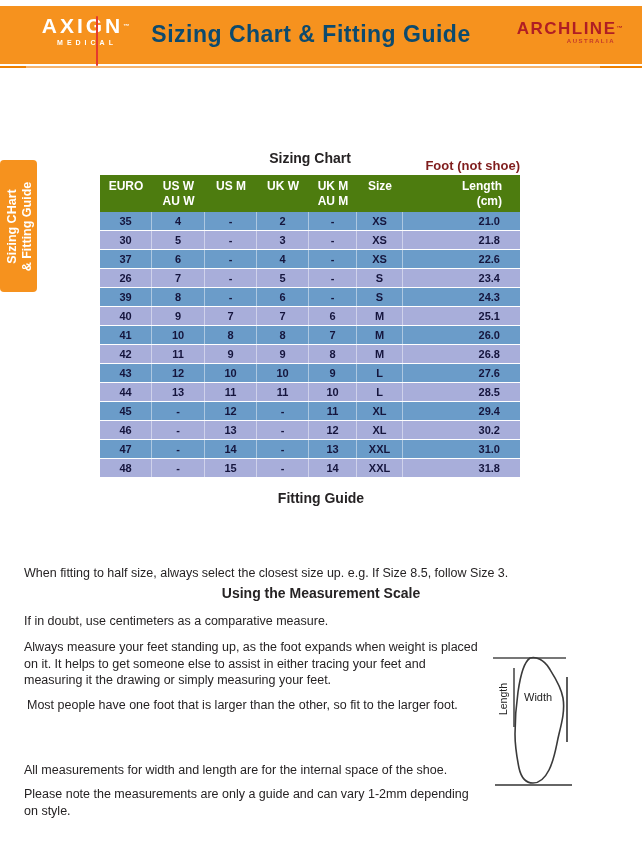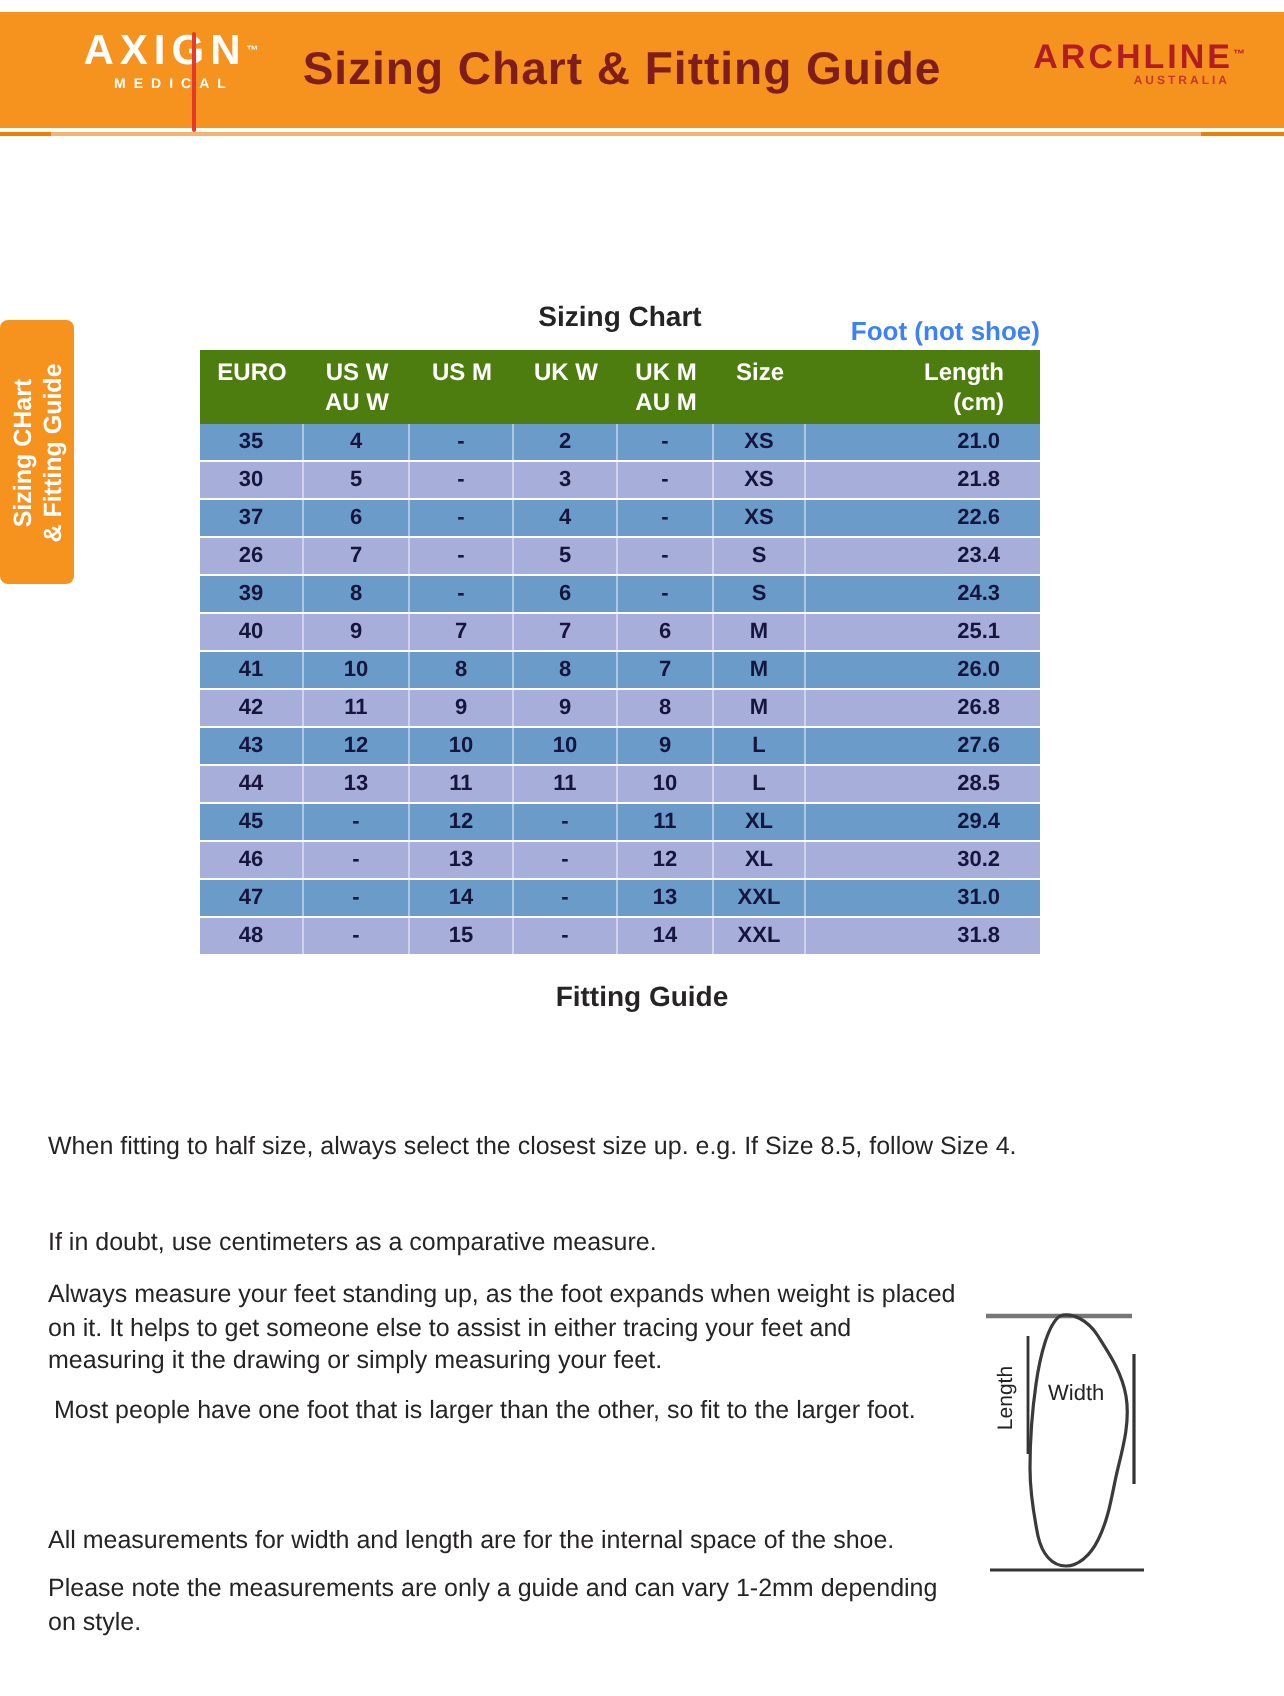--- a/index.html
+++ b/index.html
@@ -7,39 +7,39 @@
         font-family:"Liberation Sans",sans-serif;color:#262324;}
 
   
   .banner{position:absolute;left:0;top:6px;width:642px;height:58px;background:#F6921E;}
   .axign{position:absolute;left:32px;top:8px;width:110px;text-align:center;color:#fff;}
   .axign-name{font-size:21px;font-weight:bold;letter-spacing:3px;line-height:24px;}
   .axign-tm{font-size:6px;vertical-align:top;}
   .axign-sub{font-size:7px;font-weight:bold;letter-spacing:4px;margin-top:1px;}
   .axign-line{position:absolute;left:64px;top:2px;width:2px;height:50px;background:#E5392E;border-radius:2px;}
   .banner-title{position:absolute;left:151px;top:15px;width:320px;text-align:center;
-                color:#7f1d1d;font-size:23px;font-weight:bold;letter-spacing:.5px;}
+                color:#0c4a6e;font-size:23px;font-weight:bold;letter-spacing:.5px;}
   .archline{position:absolute;right:18px;top:13px;text-align:right;}
   .archline-name{font-size:17px;font-weight:bold;letter-spacing:1.5px;color:#B01E24;line-height:19px;}
   .archline-tm{font-size:6px;vertical-align:top;color:#B01E24;}
   .archline-sub{font-size:6px;font-weight:bold;letter-spacing:1.5px;color:#C43A2B;margin-top:0;padding-right:9px;}
   .sub-line{position:absolute;left:0;top:66px;width:642px;height:2px;
             background:linear-gradient(90deg,#EE8000 0,#EE8000 4%,#F6B36B 4%,#F6B36B 93.5%,#EE8000 93.5%,#EE8000 100%);}
 
   
   .side-tab{position:absolute;left:0;top:160px;width:37px;height:132px;background:#F6921E;border-radius:4px;}
   .side-tab-inner{position:absolute;left:-47px;top:48px;width:132px;height:37px;
                   transform:rotate(-90deg);display:flex;flex-direction:column;justify-content:center;
                   text-align:center;color:#fff;font-weight:bold;font-size:12.5px;line-height:15px;}
 
   
   .chart-title{position:absolute;left:100px;top:150px;width:420px;text-align:center;
                font-size:14px;font-weight:bold;color:#262324;}
   .foot-note{position:absolute;left:390px;top:158px;width:130px;text-align:right;
-             font-size:13px;font-weight:bold;color:#3b82f6;}
+             font-size:13px;font-weight:bold;color:#7f1d1d;}
   .sizing-table{position:absolute;left:100px;top:175px;width:420px;}
   .thead{display:grid;grid-template-columns:52px 53px 52px 52px 48px 46px 117px;
          background:#4d7c0f;height:37px;}
   .hcell{color:#fff;font-weight:bold;font-size:12px;line-height:15px;text-align:center;padding-top:4px;}
   .hcell.c6{text-align:right;padding-right:18px;}
   .trow{display:grid;grid-template-columns:52px 53px 52px 52px 48px 46px 117px;
         height:18px;border-bottom:1px solid #fff;}
   .trow.odd{background:#6B9CC9;}
   .trow.even{background:#A8AEDA;}
   .tcell{font-size:11px;font-weight:bold;color:#15153D;text-align:center;line-height:18px;
@@ -236,22 +236,23 @@
           <div class="tcell c2">15</div>
           <div class="tcell c3">-</div>
           <div class="tcell c4">14</div>
           <div class="tcell c5">XXL</div>
           <div class="tcell c6">31.8</div>
         </div>
       </div>
   </div>
 
   <div class="h-center" style="top:490px;">Fitting Guide</div>
-  <div class="para" style="left:24px;top:565px;width:600px;">When fitting to half size, always select the closest size up. e.g. If Size 8.5, follow Size 4.</div>
-
+  <div class="para" style="left:24px;top:565px;width:600px;">When fitting to half size, always select the closest size up. e.g. If Size 8.5, follow Size 3.</div>
+
+  <div class="h-center" style="top:585px;">Using the Measurement Scale</div>
   <div class="para" style="left:24px;top:613px;width:560px;">If in doubt, use centimeters as a comparative measure.</div>
   <div class="para" style="left:24px;top:639px;width:463px;">Always measure your feet standing up, as the foot expands when weight is placed on it. It helps to get someone else to assist in either tracing your feet and measuring it the drawing or simply measuring your feet.</div>
   <div class="para" style="left:27px;top:697px;width:520px;">Most people have one foot that is larger than the other, so fit to the larger foot.</div>
   <div class="para" style="left:24px;top:762px;width:540px;">All measurements for width and length are for the internal space of the shoe.</div>
   <div class="para" style="left:24px;top:786px;width:450px;">Please note the measurements are only a guide and can vary 1-2mm depending on style.</div>
 
   <svg class="foot-diagram" viewBox="0 0 80 140">
     <line x1="0" y1="8" x2="73" y2="8" stroke="#777" stroke-width="2.2"></line>
     <line x1="2" y1="135" x2="79" y2="135" stroke="#333" stroke-width="1.4"></line>
     <line x1="21" y1="18" x2="21" y2="77" stroke="#333" stroke-width="1.4"></line>

